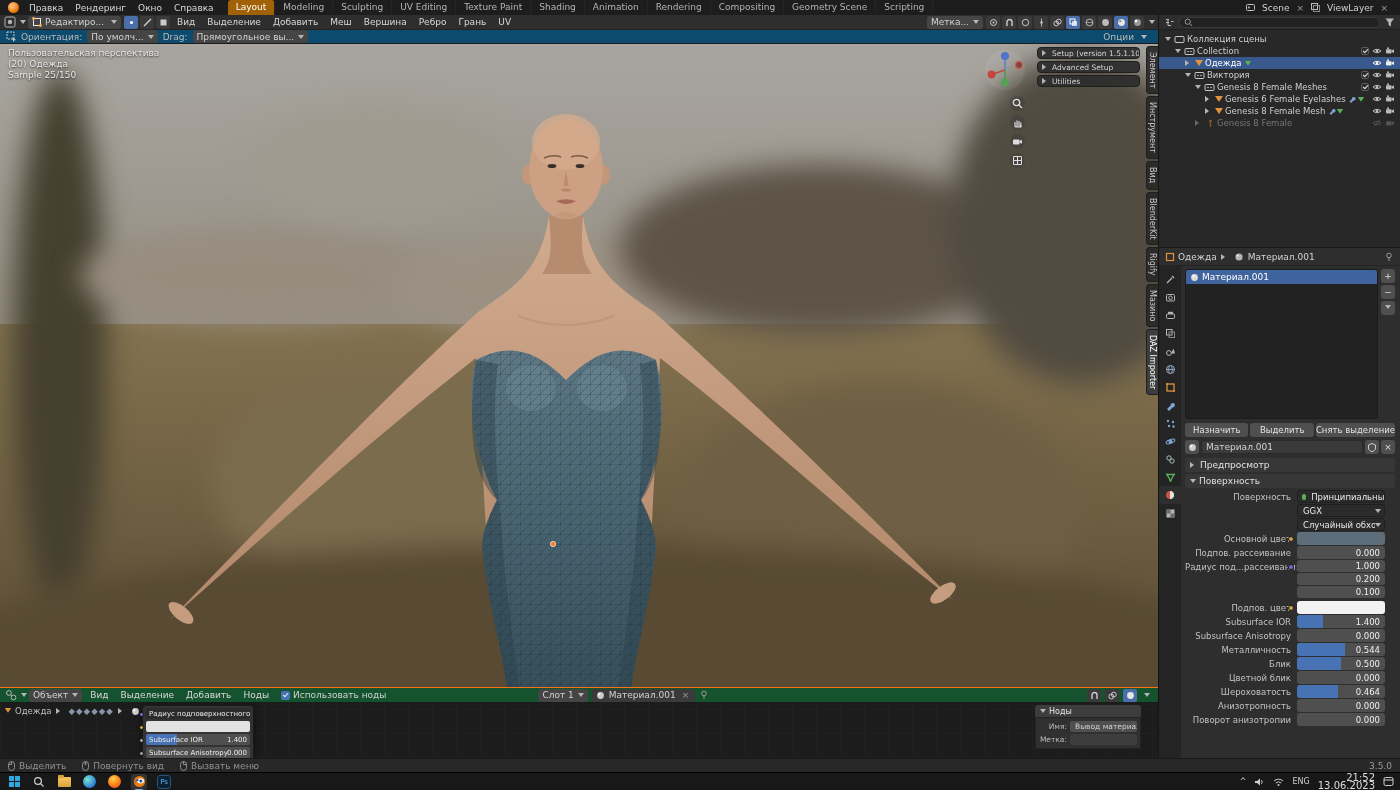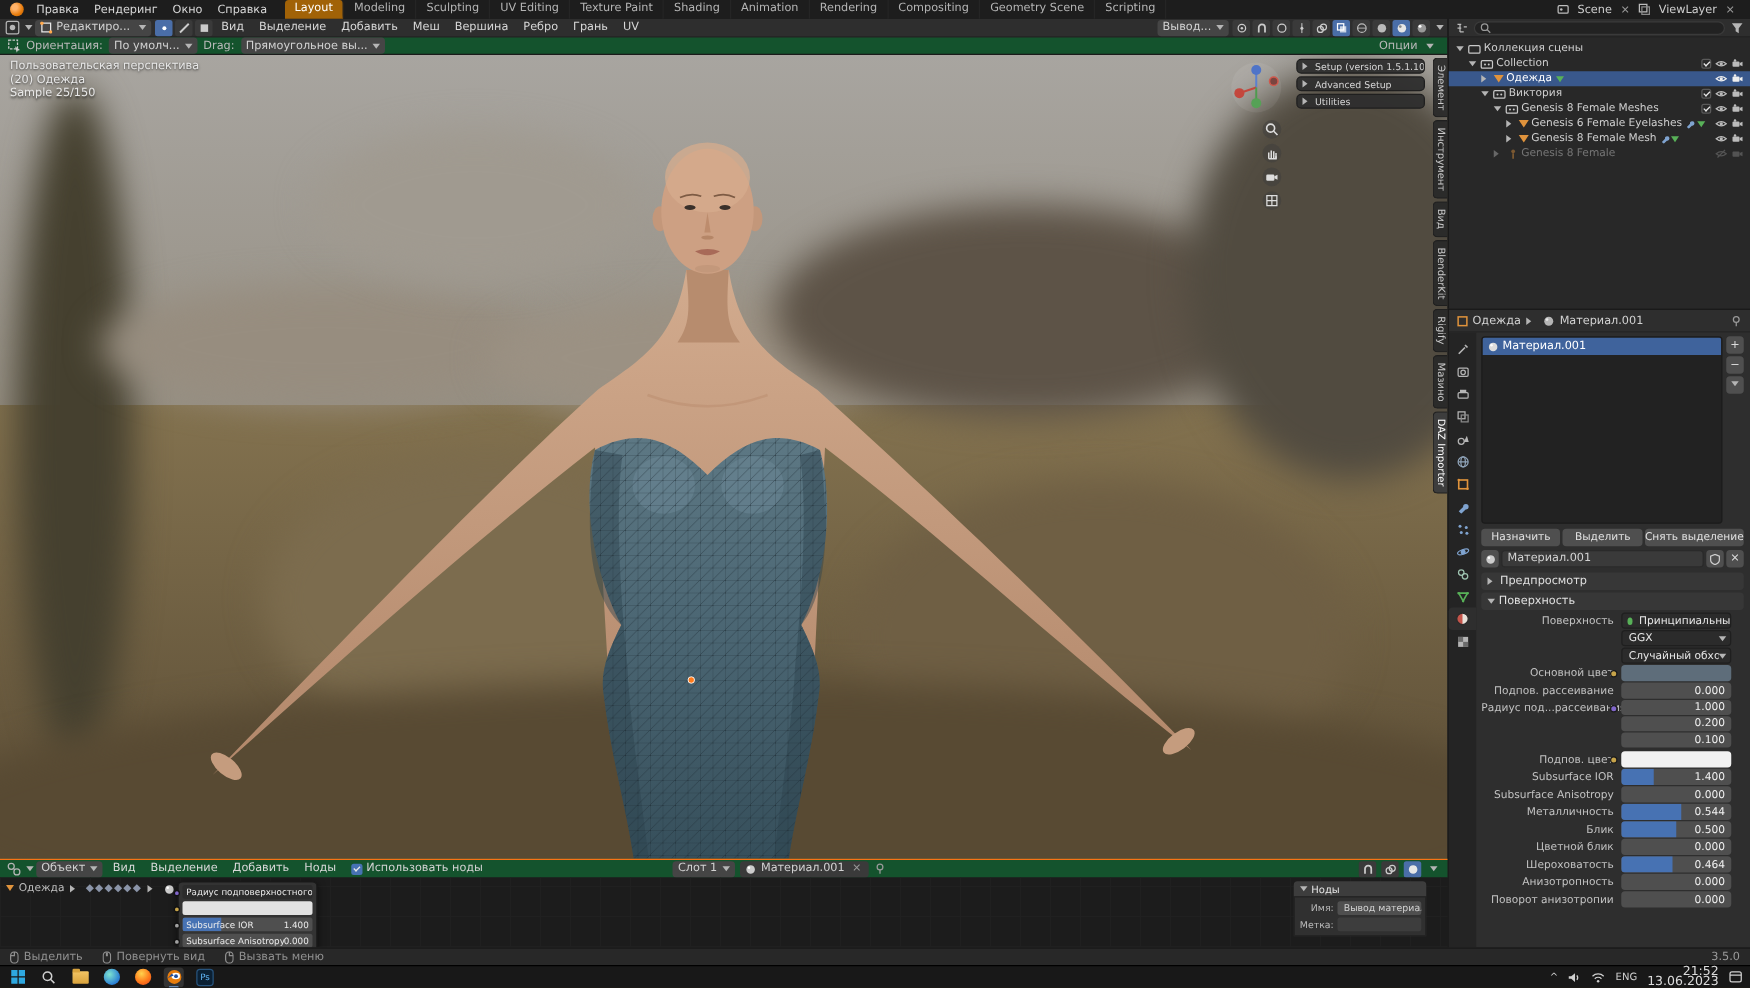--- a/index.html
+++ b/index.html
@@ -22,21 +22,21 @@
 .tri-r{width:0;height:0;border:3px solid transparent;border-left:4px solid #b5b5b5;display:inline-block;margin:0 3px 0 1px}
 .tri-d{width:0;height:0;border:3px solid transparent;border-top:4px solid #b5b5b5;display:inline-block;margin:3px 3px 0 1px}
 .ico{display:inline-flex;align-items:center;justify-content:center;width:13px;height:13px}
 .ibtn{display:inline-flex;align-items:center;justify-content:center;width:14px;height:13px;border-radius:2px;background:#3a3a3a;margin:0 1px}
 .ibtn.on{background:#4a6ea8}
 .dot{width:6px;height:6px;border-radius:50%;display:inline-block}
 .check{width:5px;height:3px;border-left:1.5px solid #e8e8e8;border-bottom:1.5px solid #e8e8e8;transform:rotate(-45deg);display:inline-block;margin-bottom:2px}
 
 .vp-header{position:absolute;left:0;top:15px;width:1158px;height:15px;background:#2e2e2e;display:flex;align-items:center;padding:0 3px;border-bottom:1px solid #232323}
 .dd{display:inline-flex;align-items:center;background:#454545;border-radius:3px;height:13px;padding:0 4px;margin:0 2px;white-space:nowrap}
-.toolbarrow{position:absolute;left:0;top:30px;width:1158px;height:14px;background:#14532d;display:flex;align-items:center;padding:0 5px;border-bottom:1px solid #1b1b1b}
+.toolbarrow{position:absolute;left:0;top:30px;width:1158px;height:14px;background:#0c4a6e;display:flex;align-items:center;padding:0 5px;border-bottom:1px solid #1b1b1b}
 .lbl{color:#b9b9b9;margin:0 3px;white-space:nowrap}
 
 .viewport{position:absolute;left:0;top:44px;width:1158px;height:643px;overflow:hidden;background:#7a6d55}
 .vp-bg{position:absolute;inset:0}
 .b{position:absolute;border-radius:50%;filter:blur(14px)}
 .sky{position:absolute;left:0;top:0;width:1158px;height:310px;background:linear-gradient(#a8a5a0,#948d80)}
 .ground{position:absolute;left:0;top:280px;width:1158px;height:363px;background:linear-gradient(#83724f,#5a4c35)}
 .vp-info{position:absolute;left:8px;top:4px;color:#e8e8e8;text-shadow:0 1px 2px rgba(0,0,0,.7);line-height:11px}
 .daz{position:absolute;left:1037px;top:3px;width:103px}
 .dazrow{display:flex;align-items:center;height:12px;background:rgba(46,46,46,.94);border:1px solid #1f1f1f;border-radius:4px;margin-bottom:2px;padding:0 3px;font-size:7.5px;color:#d5d5d5;white-space:nowrap;overflow:hidden}
@@ -192,21 +192,21 @@
     <span class="menu">Вид</span>
     <span class="menu">Выделение</span>
     <span class="menu">Добавить</span>
     <span class="menu">Меш</span>
     <span class="menu">Вершина</span>
     <span class="menu">Ребро</span>
     <span class="menu">Грань</span>
     <span class="menu">UV</span>
     <div style="margin-left:auto;display:flex;align-items:center">
       <span class="dd">
-          <span>Вывод...</span>
+          <span>Метка...</span>
           <span class="chev"></span>
         </span>
       <span class="ibtn">
           <svg width="9" height="9">
             <circle cx="4.5" cy="4.5" r="3" fill="none" stroke="#ccc"></circle>
             <circle cx="4.5" cy="4.5" r="1" fill="#ccc"></circle>
           </svg>
         </span>
       <span class="ibtn">
           <svg width="9" height="9">

